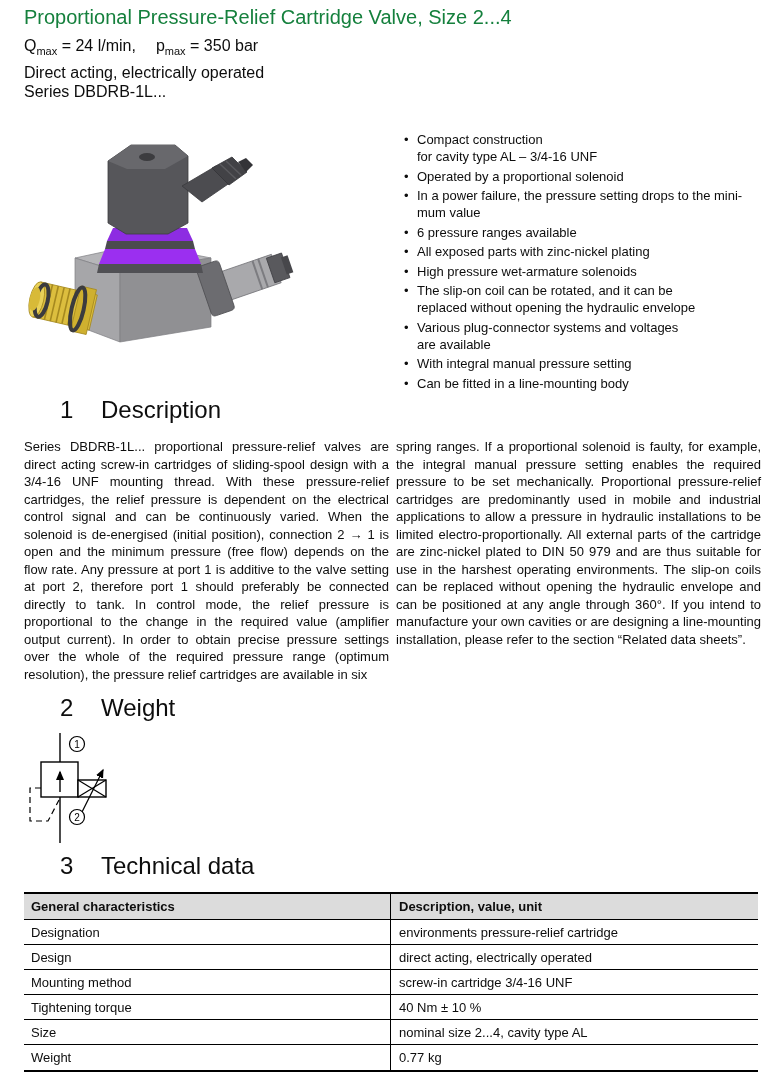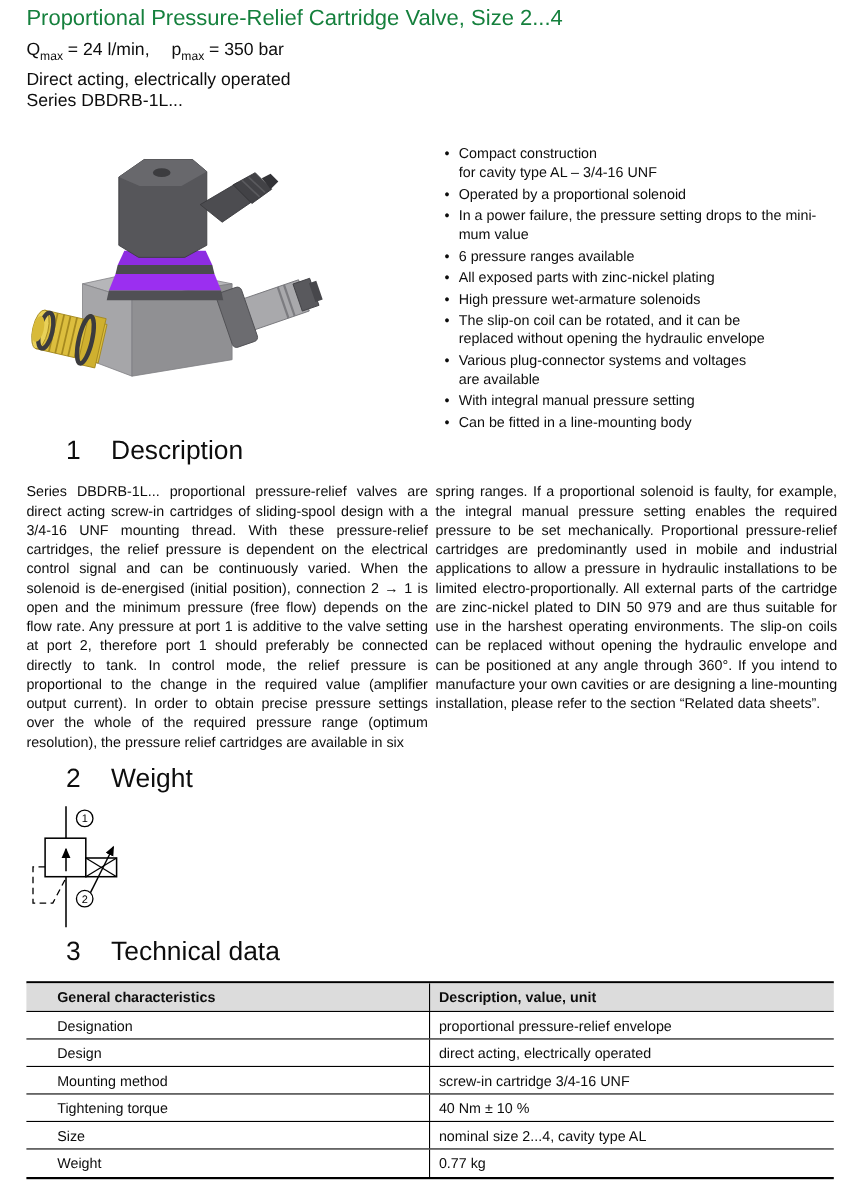--- a/index.html
+++ b/index.html
@@ -42,21 +42,21 @@
     position:absolute; left:24px; top:892px; width:734px;
     border-top:2px solid #000; border-bottom:2px solid #000;
     font-size:13px; color:#0d0d0d;
   }
   .t-row {
     display:grid; grid-template-columns:366px 1fr;
     border-bottom:1px solid #000; height:25px; align-items:center;
   }
   .t-row:last-child { border-bottom:none; }
   .t-row.header { background:#dcdcdc; font-weight:700; height:26px; }
-  .t-cell-1 { padding-left:7px;margin-left:21px; }
+  .t-cell-1 { padding-left:7px; }
   .t-cell-2 { padding-left:8px; border-left:1px solid #000; height:100%; display:flex; align-items:center; }
 </style>
 </head>
 <body>
 
 <div class="page">
 
   <div class="title">Proportional Pressure-Relief Cartridge Valve, Size 2...4</div>
 
   <div class="spec-block">
@@ -204,21 +204,21 @@
     <span class="sec-num">3</span><span>Technical data</span>
   </div>
 
   <div class="tech-table">
     <div class="t-row header">
       <div class="t-cell-1">General characteristics</div>
       <div class="t-cell-2">Description, value, unit</div>
     </div>
     <div class="t-row">
       <div class="t-cell-1">Designation</div>
-      <div class="t-cell-2">proportional pressure-relief envelope</div>
+      <div class="t-cell-2">environments pressure-relief cartridge</div>
     </div>
     <div class="t-row">
       <div class="t-cell-1">Design</div>
       <div class="t-cell-2">direct acting, electrically operated</div>
     </div>
     <div class="t-row">
       <div class="t-cell-1">Mounting method</div>
       <div class="t-cell-2">screw-in cartridge 3/4-16 UNF</div>
     </div>
     <div class="t-row">

